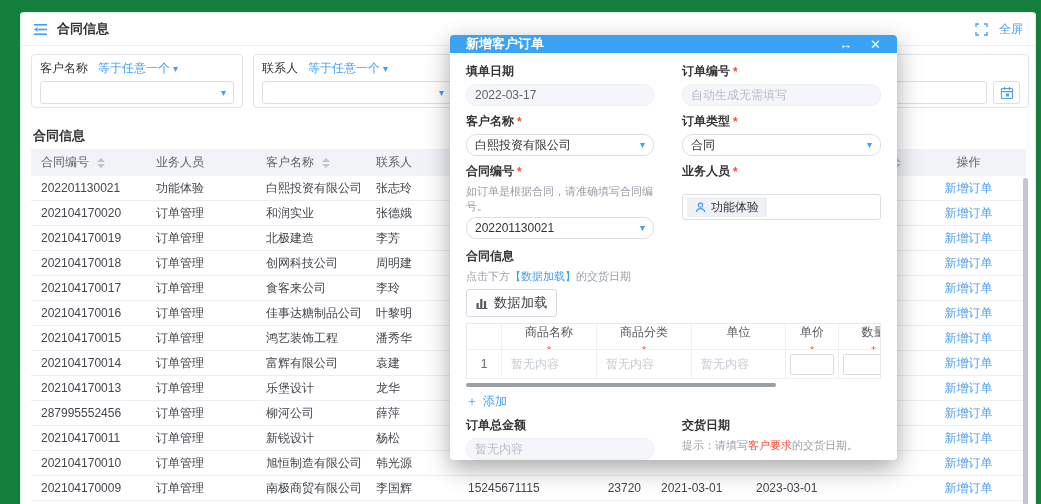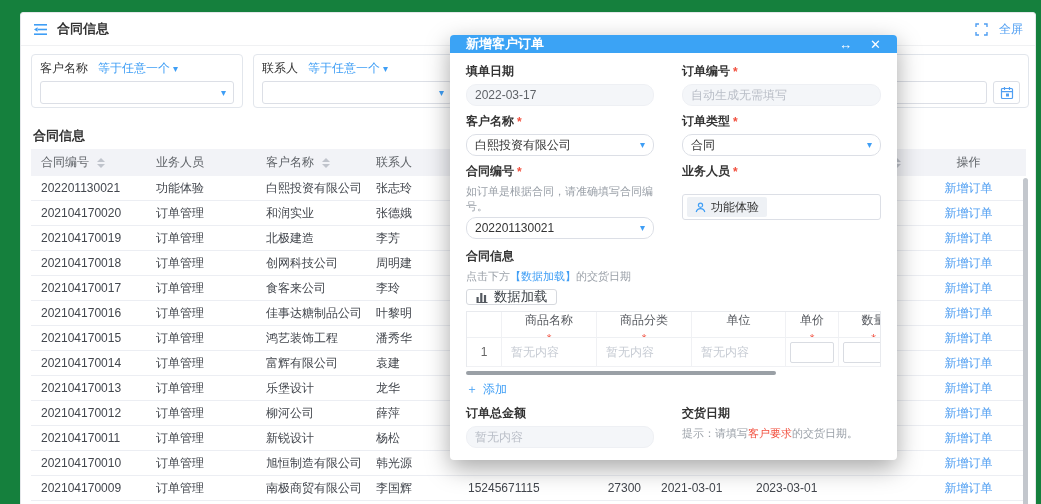--- a/index.html
+++ b/index.html
@@ -58,21 +58,21 @@
   .star { color:#f2503f; }
   .inp { height:22px; border-radius:10px; display:flex; align-items:center; padding:0 8px; }
   .dis { background:#f4f6f9; color:#5f6368; border:1px solid #eef0f4; }
   .ph { color:#b9bec7; }
   .sel { border:1px solid #dcdfe6; background:#fff; justify-content:space-between; cursor:pointer; }
   .chipbox { border:1px solid #dcdfe6; border-radius:3px; height:26px; display:flex; align-items:center; padding:0 4px; }
   .chip { background:#eef1f5; border-radius:2px; height:20px; display:flex; align-items:center; gap:5px; padding:0 8px; }
   .hint { color:#9aa0a8; font-size:11px; margin:1px 0 3px; }
   .hint .blue { color:#3f9ef5; cursor:pointer; }
   .hint .red { color:#f2503f; }
-  .loadbtn { display:inline-flex; align-items:center; gap:6px; border:1px solid #d6d9de; border-radius:3px; height:16px; padding:0 9px; margin:2px 0 6px; background:#fff; cursor:pointer; color:#3b4046; }
+  .loadbtn { display:inline-flex; align-items:center; gap:6px; border:1px solid #d6d9de; border-radius:3px; height:28px; padding:0 9px; margin:2px 0 6px; background:#fff; cursor:pointer; color:#3b4046; }
   .mtwrap { width:415px; overflow:hidden; border:1px solid #e8eaee; border-bottom:none; }
   .mrow { display:grid; grid-template-columns:35px 95px 95px 94px 53px 70px; }
   .mth, .mtd { border-right:1px solid #f0f1f4; display:flex; align-items:center; padding:0 9px; white-space:nowrap; overflow:hidden; }
   .mth { height:26px; border-bottom:1px solid #eef0f3; color:#55585e; gap:3px;flex-direction:column; }
   .mtd { height:29px; color:#c6cbd3; border-bottom:1px solid #f0f1f4; }
   .mtd.cidx { justify-content:center; color:#666; }
   .minp { width:100%; height:21px; border:1px solid #d9dce2; border-radius:2px; background:#fff; }
   .mtd.cin { padding:0 4px; }
   .hscroll { width:310px; height:4px; background:#9aa0a6; border-radius:2px; margin:4px 0 5px; }
   .addlink { color:#3f9ef5; display:inline-flex; align-items:center; gap:5px; margin:1px 0 0; cursor:pointer; }
@@ -286,21 +286,21 @@
             <div class="td">订单管理</div>
             <div class="td">乐堡设计</div>
             <div class="td">龙华</div>
             <div class="td"></div>
             <div class="td r"></div>
             <div class="td"></div>
             <div class="td"></div>
             <div class="td action"><span class="link">新增订单</span></div>
           </div>
           <div class="trow">
-            <div class="td">202104170012</div>
+            <div class="td">287995552456</div>
             <div class="td">订单管理</div>
             <div class="td">柳河公司</div>
             <div class="td">薛萍</div>
             <div class="td"></div>
             <div class="td r"></div>
             <div class="td"></div>
             <div class="td"></div>
             <div class="td action"><span class="link">新增订单</span></div>
           </div>
           <div class="trow">
@@ -324,21 +324,21 @@
             <div class="td"></div>
             <div class="td"></div>
             <div class="td action"><span class="link">新增订单</span></div>
           </div>
           <div class="trow">
             <div class="td">202104170009</div>
             <div class="td">订单管理</div>
             <div class="td">南极商贸有限公司</div>
             <div class="td">李国辉</div>
             <div class="td">15245671115</div>
-            <div class="td r">27300</div>
+            <div class="td r">23720</div>
             <div class="td">2021-03-01</div>
             <div class="td">2023-03-01</div>
             <div class="td action"><span class="link">新增订单</span></div>
           </div>
           <div class="trow">
             <div class="td"></div>
             <div class="td"></div>
             <div class="td"></div>
             <div class="td"></div>
             <div class="td"></div>

